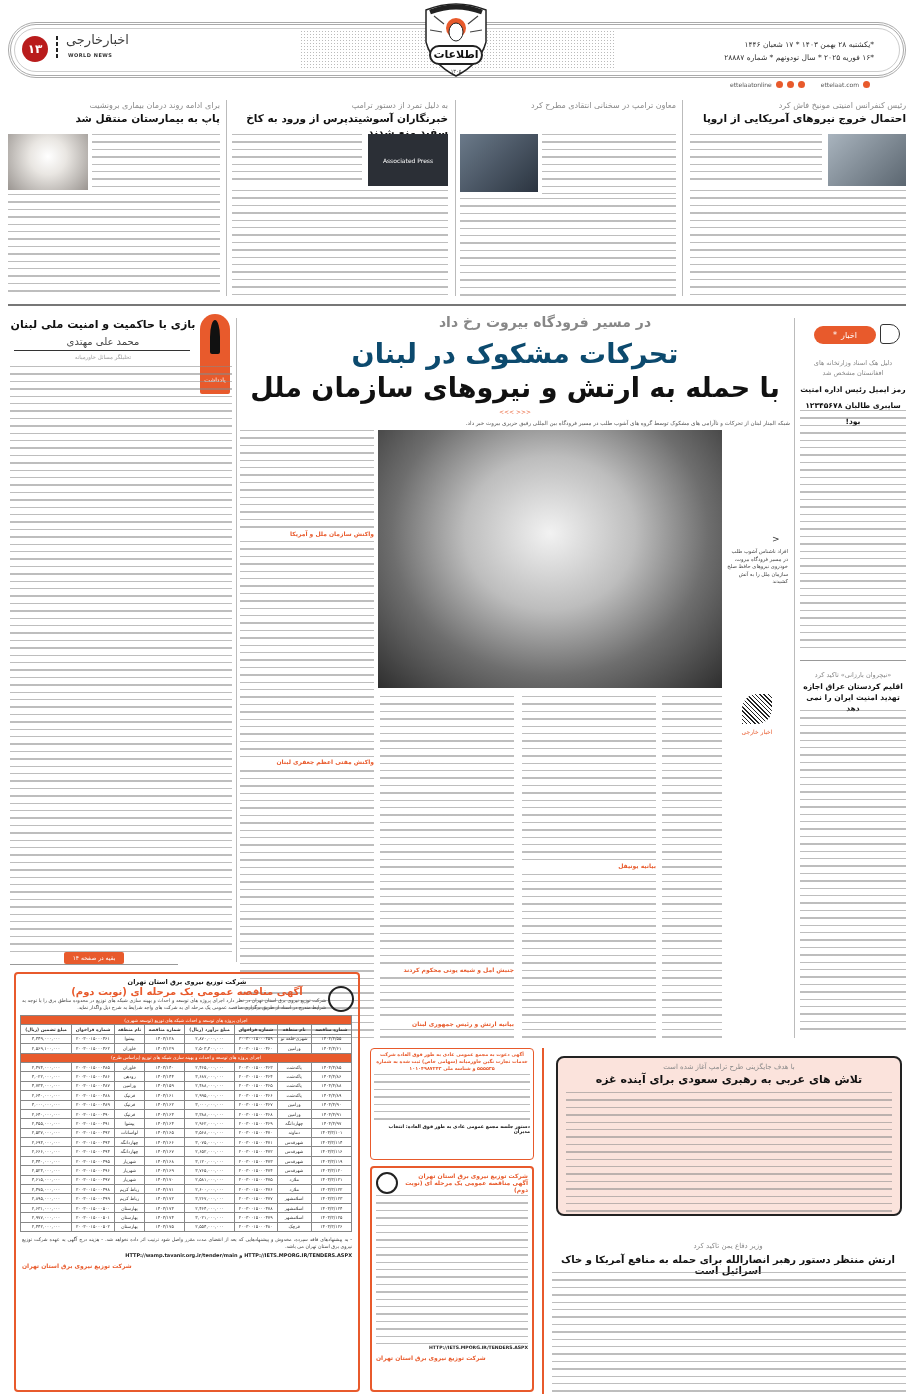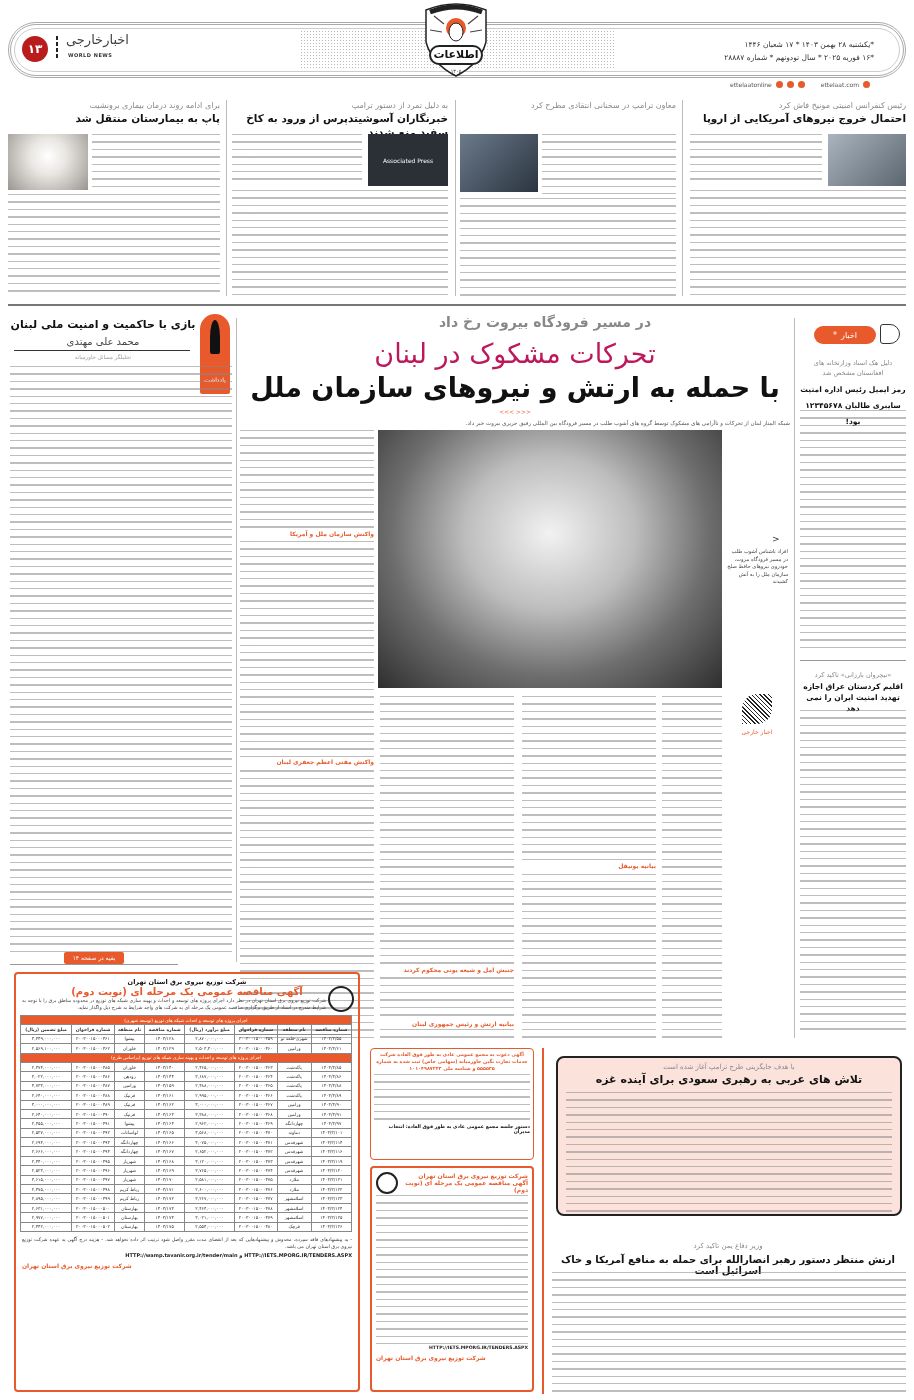--- a/index.html
+++ b/index.html
@@ -136,21 +136,21 @@
 
 <div class="abs" style="left:800px;top:670px;width:106px;height:370px;">
   <div class="kicker" style="text-align:center;font-size:6.5px;">«نیچروان بارزانی» تاکید کرد</div>
   <div class="head" style="text-align:center;font-size:7.6px;line-height:11px;">اقلیم کردستان عراق اجازه تهدید امنیت ایران را نمی دهد</div>
   <div class="txt abs" style="top:40px;width:106px;height:320px;">
       <span class="filler"></span>
     </div>
 </div>
 
 <div class="abs" style="left:300px;top:314px;width:490px;text-align:center;color:#888;font-size:14px;font-weight:bold;">در مسیر فرودگاه بیروت رخ داد</div>
-<div class="abs" style="left:240px;top:338px;width:550px;text-align:center;font-size:27px;font-weight:normal;color:#be185d;">تحرکات مشکوک در لبنان</div>
+<div class="abs" style="left:240px;top:338px;width:550px;text-align:center;font-size:27px;font-weight:bold;color:#0c4a6e;">تحرکات مشکوک در لبنان</div>
 <div class="abs" style="left:240px;top:372px;width:550px;text-align:center;font-size:27px;font-weight:bold;color:#111;">با حمله به ارتش و نیروهای سازمان ملل</div>
 <div class="abs" style="left:240px;top:408px;width:550px;text-align:center;font-size:6px;color:#e85a2c;direction:ltr;">&lt;&lt;&lt; &gt;&gt;&gt;</div>
 <div class="abs" style="left:240px;top:420px;width:550px;text-align:right;font-size:5.6px;color:#555;">شبکه المنار لبنان از تحرکات و ناآرامی های مشکوک توسط گروه های آشوب طلب در مسیر فرودگاه بین المللی رفیق حریری بیروت خبر داد.</div>
 
 <div class="abs photo" style="left:378px;top:430px;width:344px;height:258px;"></div>
 <div class="abs" style="left:726px;top:548px;width:62px;font-size:5.2px;line-height:7.6px;color:#444;text-align:right;">افراد ناشناس آشوب طلب در مسیر فرودگاه بیروت، خودروی نیروهای حافظ صلح سازمان ملل را به آتش کشیدند</div>
 <div class="abs" style="left:772px;top:534px;font-size:9px;color:#333;">&lt;</div>
 
 <div class="txt abs" style="left:240px;top:430px;width:134px;height:610px;">
     <span class="filler"></span>

